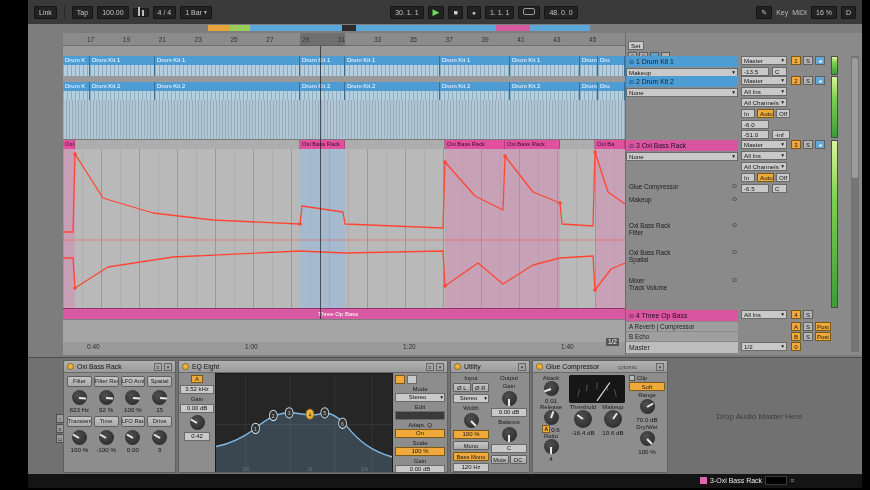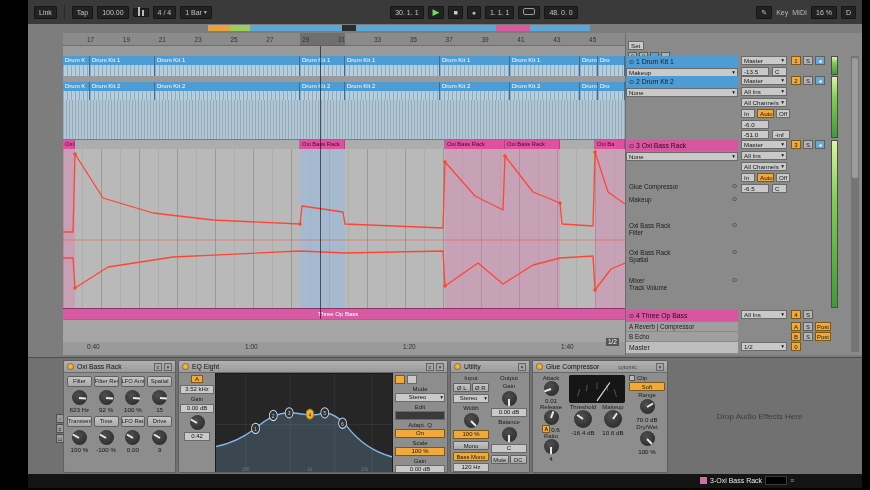--- a/index.html
+++ b/index.html
@@ -724,21 +724,21 @@
             <div class="dlabel">Dry/Wet</div>
             <div class="knob">
                   <i style="transform:translateY(-7px) rotate(135deg)"></i>
                 </div>
             <div class="mval">100 %</div>
           </div>
         </div>
       </div>
 
       <div class="dropzone">
-        <span>Drop Audio Effects Here</span>
+        <span>Drop Audio Master Here</span>
       </div>
     </div>
   </div>
 
   <div class="status">
     <div class="chip">
       <span class="swatch"></span>
       <span class="sname">3-Oxi Bass Rack</span>
       <span class="disp"></span>
       <span class="menu">≡</span>

